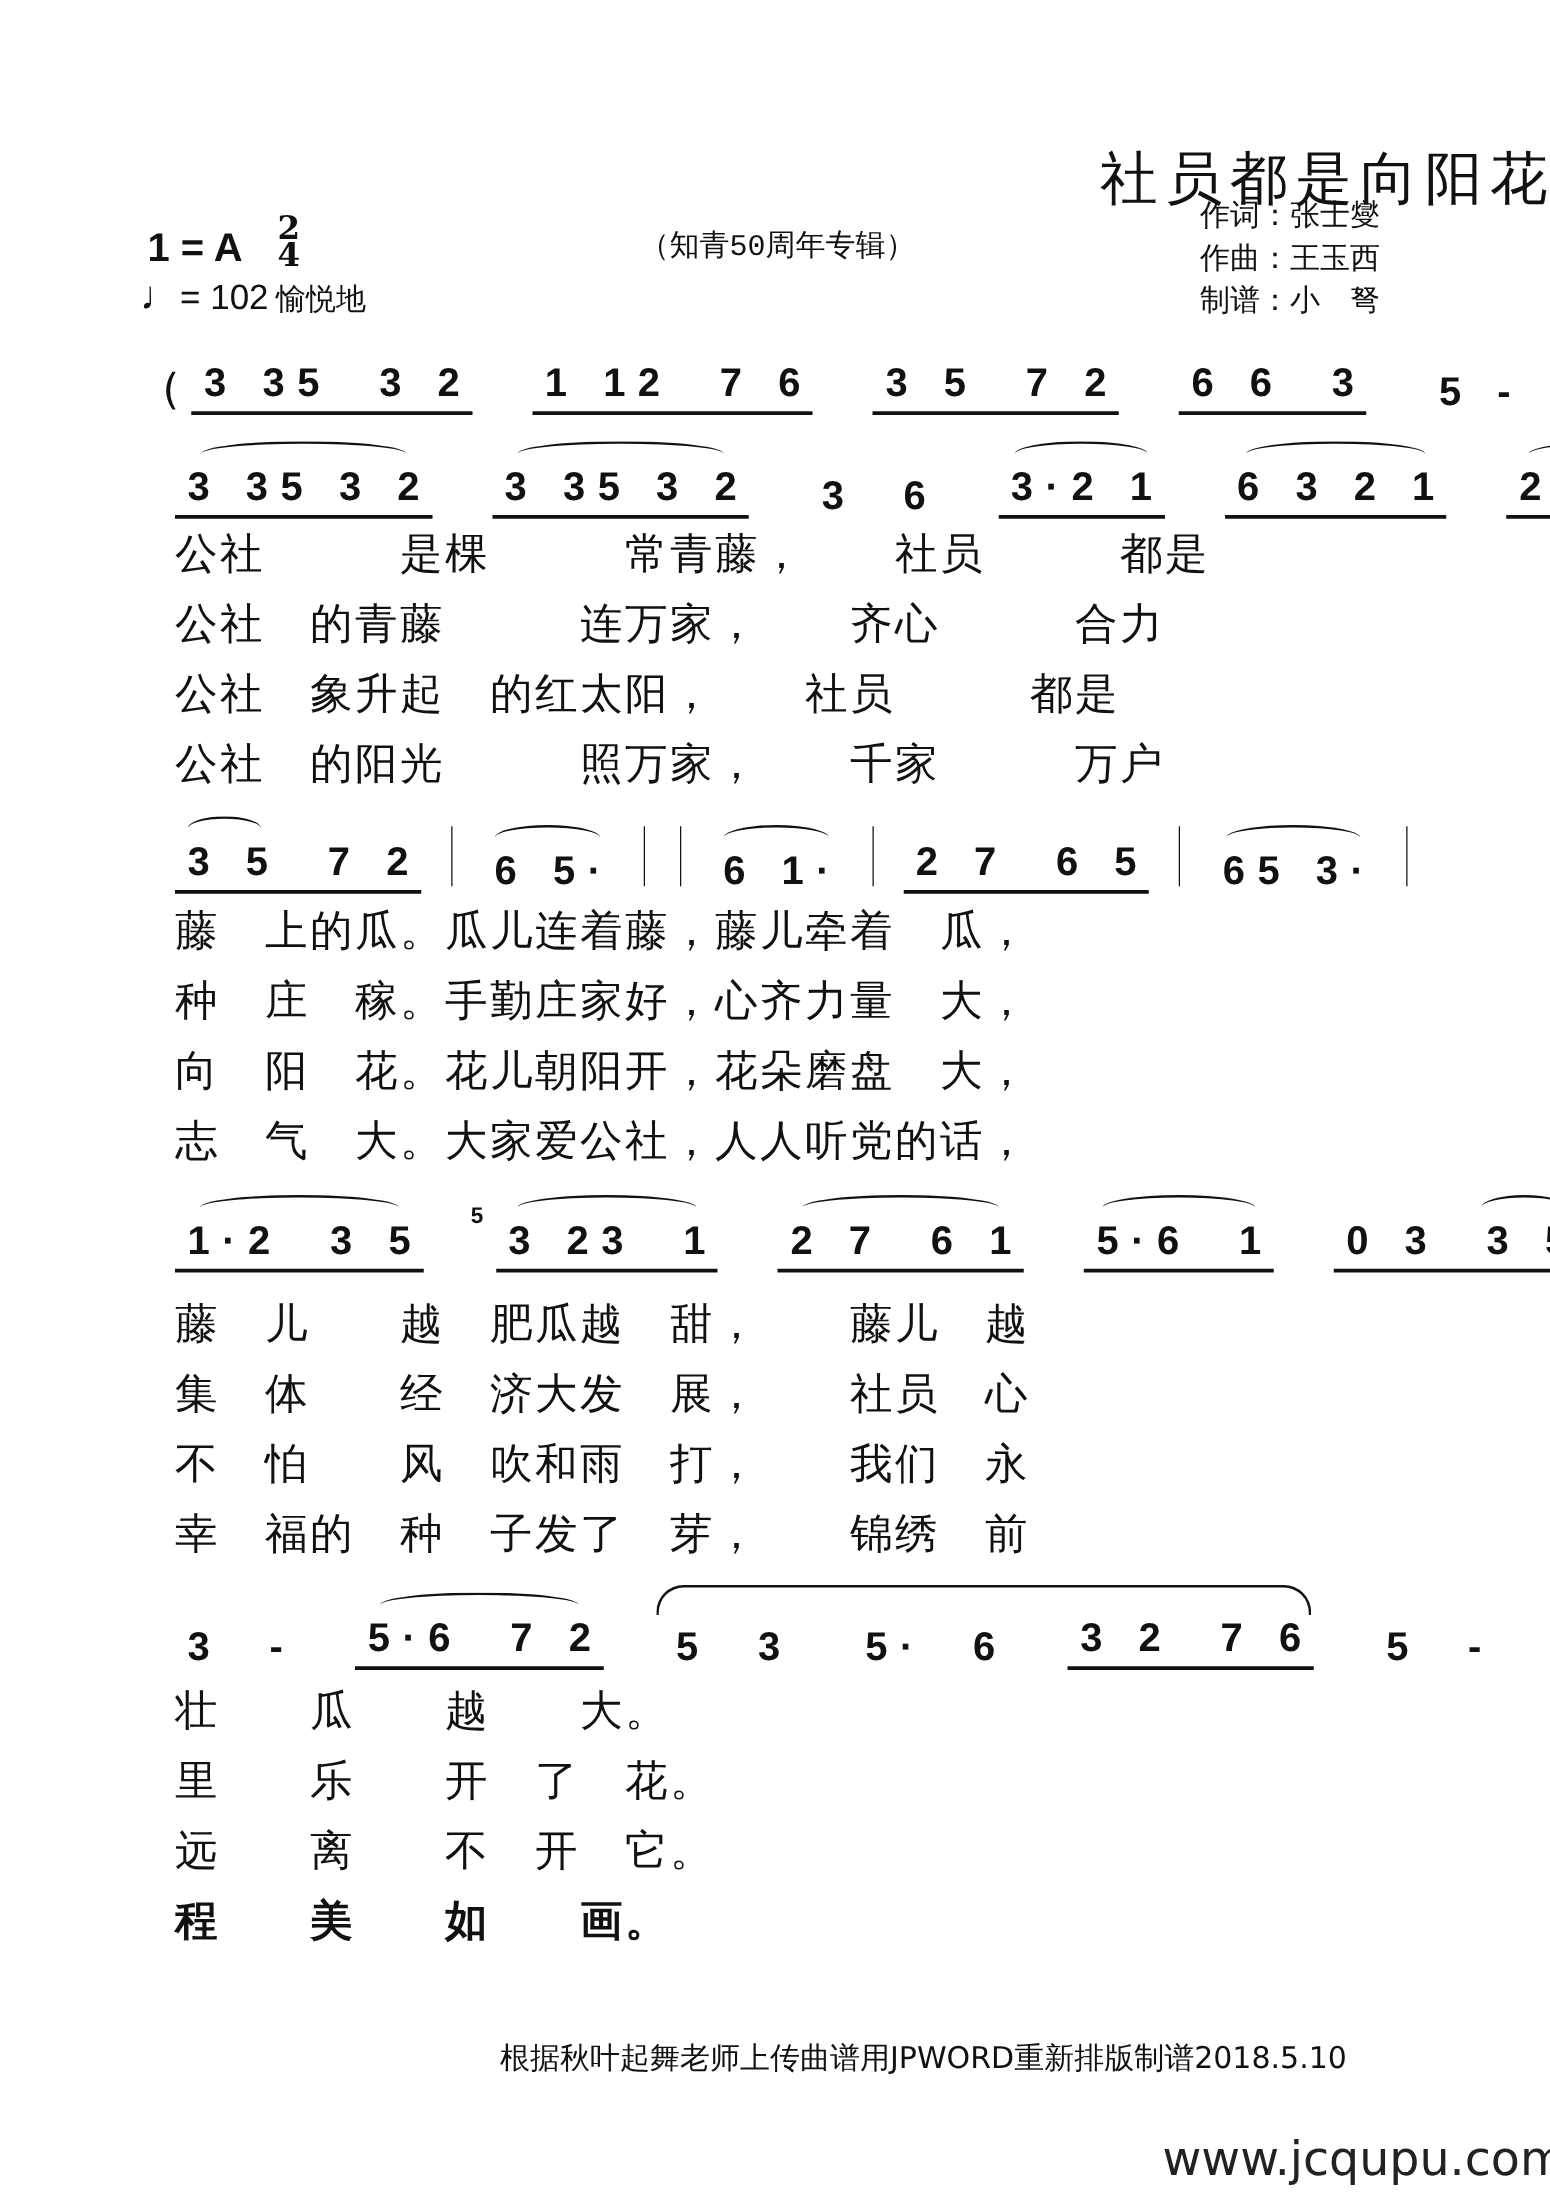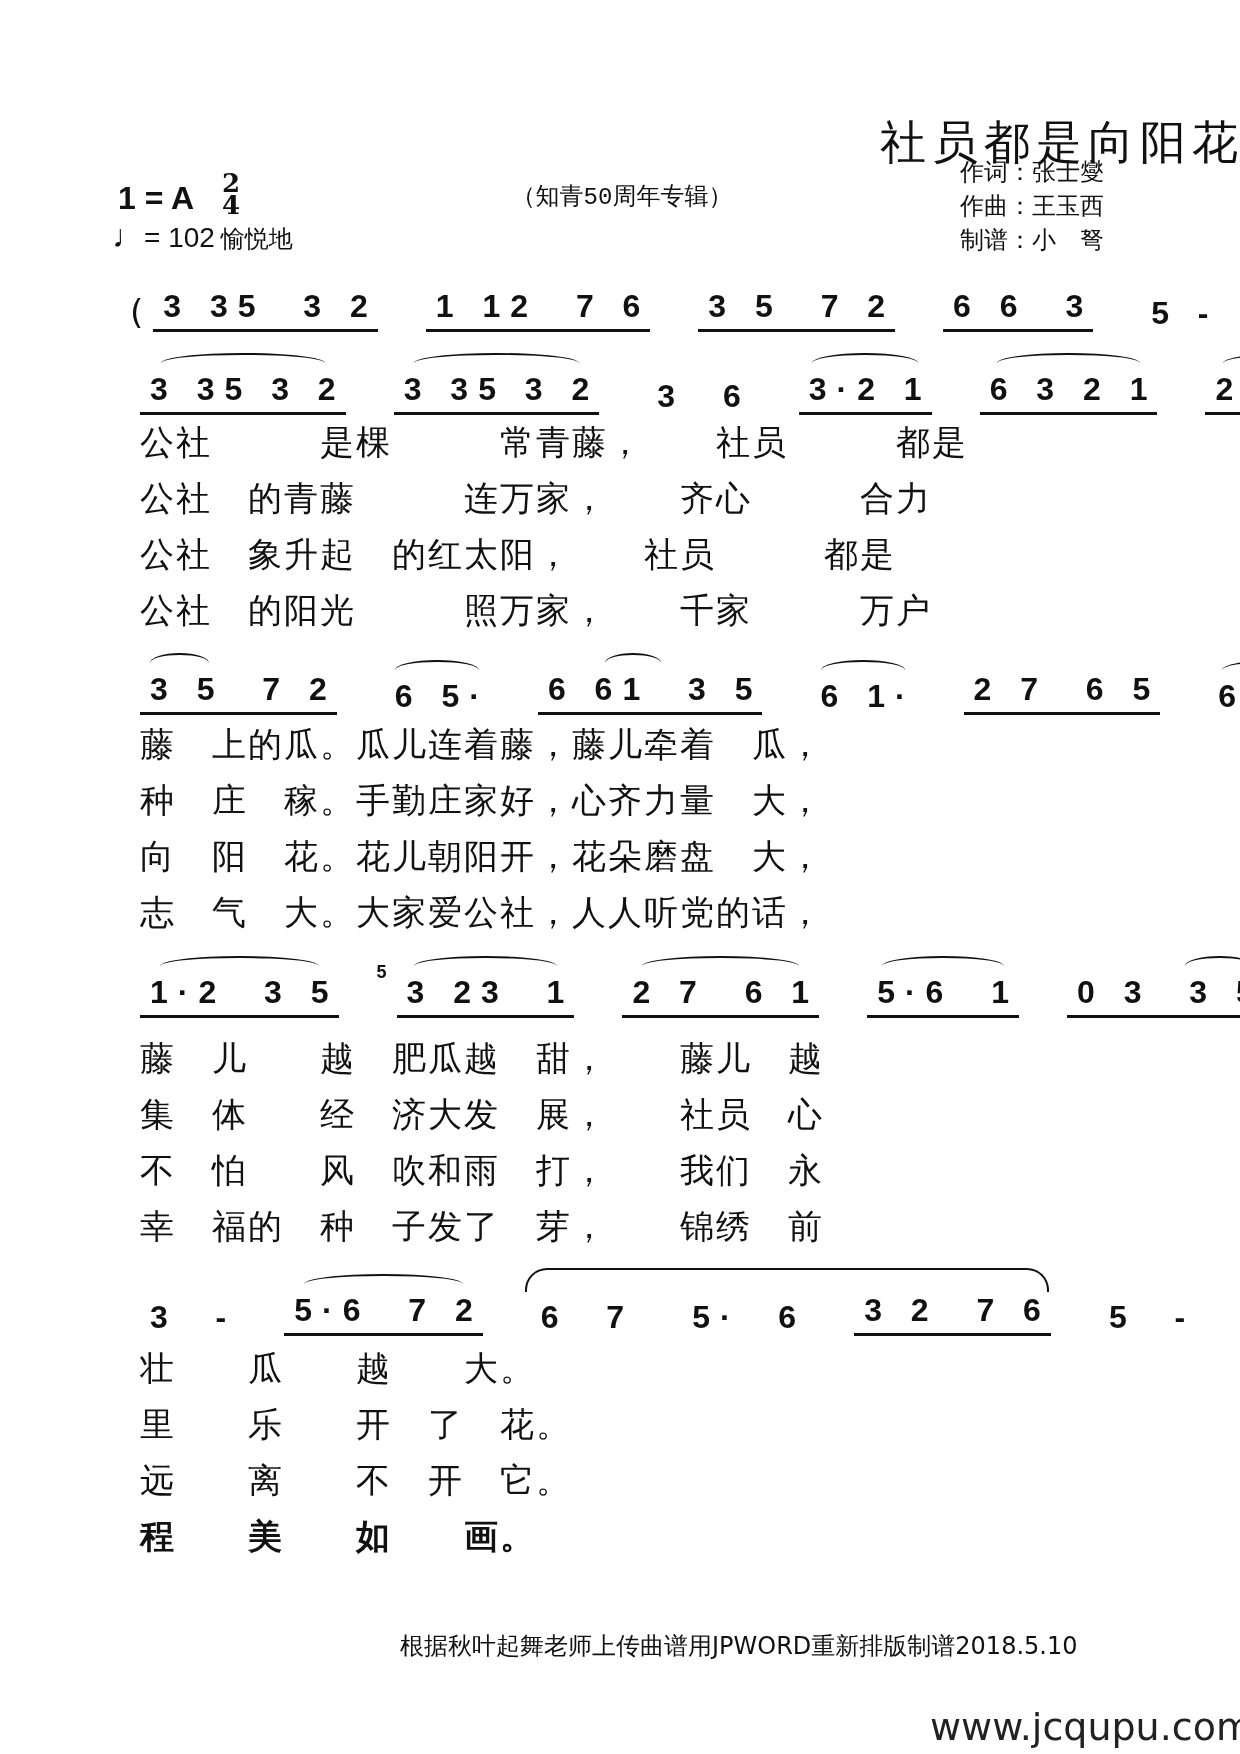--- a/index.html
+++ b/index.html
@@ -116,24 +116,20 @@
     <span class="grp">
         <span class="slur" style="width:30%;left:5%"></span>
         <span class="n ul">3 5  7 2</span>
       </span>
     <span class="bar"></span>
     <span class="grp">
         <span class="slur"></span>
         <span class="n">6 5·</span>
       </span>
     <span class="bar"></span>
-    <span class="grp">
-        <span class="slur" style="width:25%;left:30%"></span>
-        <span class="n ul">6 61  3 5</span>
-      </span>
     <span class="bar"></span>
     <span class="grp">
         <span class="slur"></span>
         <span class="n">6 1·</span>
       </span>
     <span class="bar"></span>
     <span class="grp">
         <span class="n ul">2 7  6 5</span>
       </span>
     <span class="bar"></span>
@@ -191,21 +187,21 @@
     <span class="grp">
         <span class="n">3  -</span>
       </span>
     <span class="bar"></span>
     <span class="grp">
         <span class="slur"></span>
         <span class="n ul">5·6  7 2</span>
       </span>
     <span class="bar"></span>
     <span class="grp">
-        <span class="n">6  7</span>
+        <span class="n">5  3</span>
       </span>
     <span class="bar"></span>
     <span class="grp">
         <span class="n">5·  6</span>
       </span>
     <span class="bar"></span>
     <span class="grp">
         <span class="n ul">3 2  7 6</span>
       </span>
     <span class="bar"></span>

